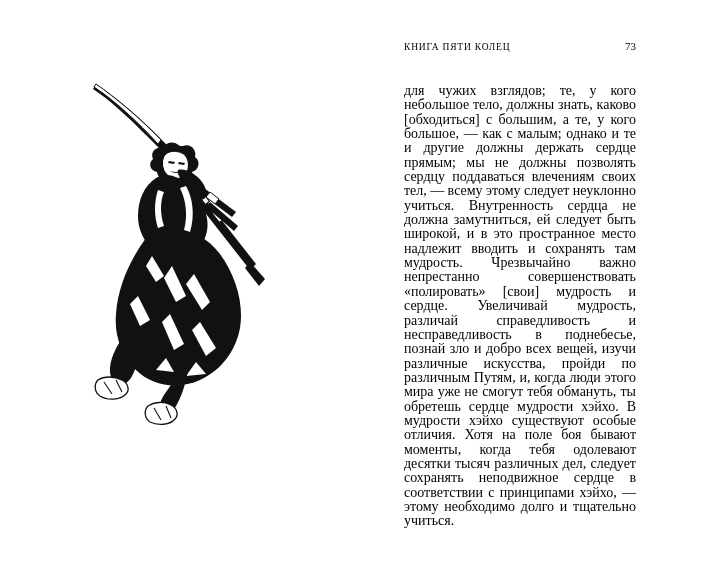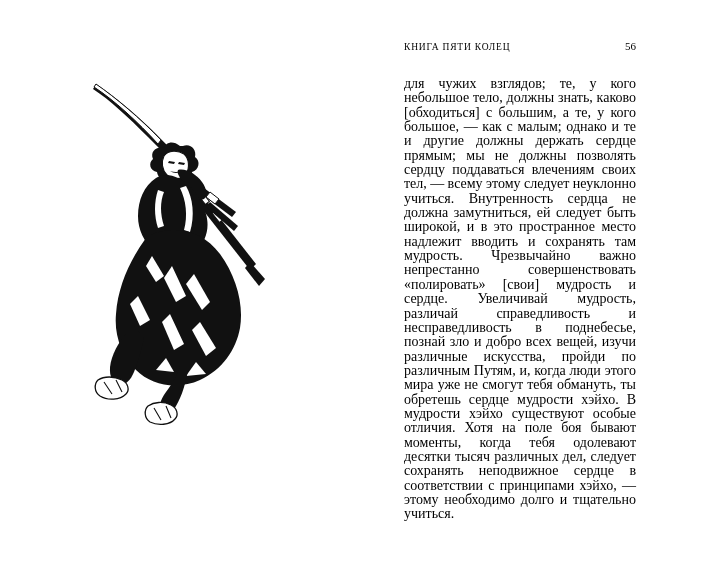--- a/index.html
+++ b/index.html
@@ -38,21 +38,21 @@
     position: absolute;
     left: 404px;
     top: 40px;
     width: 232px;
   }
   .running-head {
     display: flex;
     justify-content: space-between;
     align-items: baseline;
     font-family: "Liberation Serif", serif;
-    margin-bottom: 25px;
+    margin-bottom: 32px;
   }
   .running-head .title {
     font-size: 9.5px;
     letter-spacing: 0.8px;
     text-transform: uppercase;
   }
   .running-head .folio {
     font-size: 11px;
   }
   .body-text {
@@ -125,20 +125,20 @@
         <path fill="#ffffff" stroke="#111111" stroke-width="1.3" d="M88 336 C 84 340, 84 348, 90 352 C 98 356, 110 355, 115 349 C 119 345, 117 338, 111 335 C 103 331, 94 332, 88 336 Z"></path>
         <path fill="none" stroke="#111111" stroke-width="1.1" d="M94 338 L 101 350 M 106 336 L 111 348"></path>
 
       </g>
     </svg>
   </div>
 
   <div class="text-column">
     <div class="running-head">
       <span class="title">КНИГА ПЯТИ КОЛЕЦ</span>
-      <span class="folio">56</span>
+      <span class="folio">73</span>
     </div>
     <div class="body-text">
       <p>для чужих взглядов; те, у кого небольшое тело, должны знать, каково [обходиться] с большим, а те, у кого большое, — как с малым; однако и те и другие должны держать сердце прямым; мы не должны позволять сердцу поддаваться влечениям своих тел, — всему этому следует неуклонно учиться. Внутренность сердца не должна замутниться, ей следует быть широкой, и в это пространное место надлежит вводить и сохранять там мудрость. Чрезвычайно важно непрестанно совершенствовать «полировать» [свои] мудрость и сердце. Увеличивай мудрость, различай справедливость и несправедливость в поднебесье, познай зло и добро всех вещей, изучи различные искусства, пройди по различным Путям, и, когда люди этого мира уже не смогут тебя обмануть, ты обретешь сердце мудрости хэйхо. В мудрости хэйхо существуют особые отличия. Хотя на поле боя бывают моменты, когда тебя одолевают десятки тысяч различных дел, следует сохранять неподвижное сердце в соответствии с принципами хэйхо, — этому необходимо долго и тщательно учиться.</p>
     </div>
   </div>
 
 </div>
 
 </body></html>

